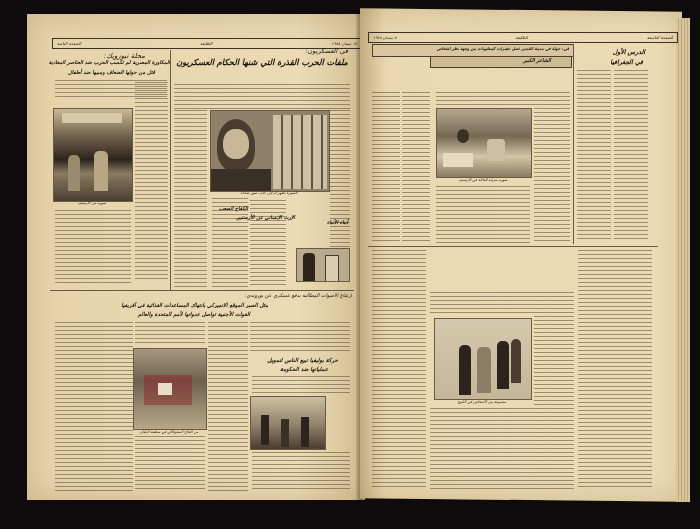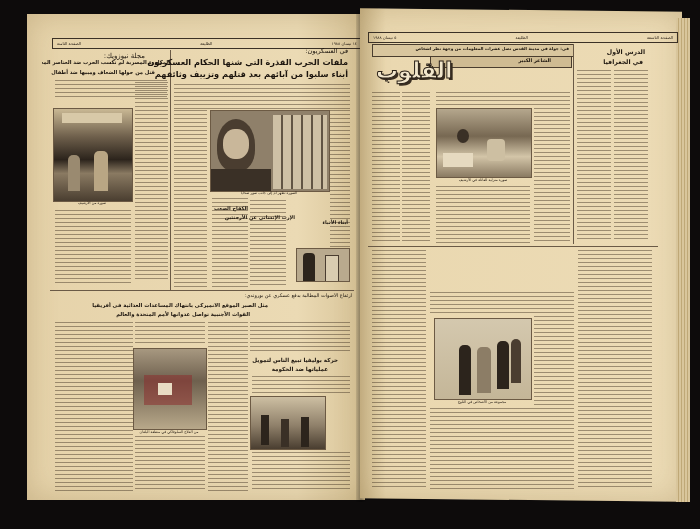--- a/index.html
+++ b/index.html
@@ -1,17 +1,17 @@
 <!DOCTYPE html>
 <html><head>
 <meta charset="utf-8">
 <style>
   html,body{margin:0;padding:0;}
   body{width:700px;height:529px;background:#0d0b0b;position:relative;overflow:hidden;font-family:"DejaVu Sans",sans-serif;}
-  .spread{position:absolute;left:0;top:0;width:700px;height:529px;}
+  .spread{position:absolute;left:0;top:0;width:700px;height:529px;font-style:italic;}
   .page{position:absolute;background:#e8d6ae;box-shadow:inset 0 0 30px rgba(120,90,40,.25);}
   .page-left{left:27px;top:14px;width:338px;height:486px;background:linear-gradient(90deg,#e6d3aa 0%,#ebdab4 80%,#d7c397 100%);}
   .page-right{left:360px;top:10px;width:322px;height:490px;transform:skewY(0.6deg);background:linear-gradient(90deg,#cdb88c 0%,#ead8b0 8%,#ecdbb5 100%);}
   .edge{position:absolute;left:676px;top:18px;width:14px;height:484px;background:repeating-linear-gradient(90deg,#d9c69c 0 2px,#bfa877 2px 3px);}
   .gutter{position:absolute;left:356px;top:10px;width:10px;height:492px;background:linear-gradient(90deg,rgba(0,0,0,.1),rgba(0,0,0,.35),rgba(0,0,0,.05));}
   .rule-bar{position:absolute;height:9px;border:1px solid #3b3126;display:flex;justify-content:space-between;align-items:center;padding:0 4px;font-size:4px;color:#2a2118;}
   .rule-bar span{font-size:4px;}
   .hl{position:absolute;direction:rtl;text-align:right;color:#1c150e;font-weight:bold;line-height:1.15;white-space:nowrap;}
   .text-col{position:absolute;background:repeating-linear-gradient(180deg,rgba(60,45,30,.45) 0 1px,transparent 1px 4px);}
   .photo{position:absolute;border:1px solid #6c5a44;overflow:hidden;}
@@ -43,21 +43,20 @@
     <div style="position:absolute;left:40px;top:42px;width:14px;height:40px;background:#b9a684;border-radius:5px 5px 0 0;"></div>
     <div style="position:absolute;left:14px;top:46px;width:12px;height:36px;background:#9a8a70;border-radius:5px 5px 0 0;"></div>
   </div>
   <div class="caption" style="left:53px;top:201px;width:78px;">صورة من الأرشيف</div>
   <div class="text-col" style="left:135px;top:82px;width:33px;height:200px;"></div>
   <div class="text-col" style="left:55px;top:210px;width:76px;height:75px;"></div>
   <div class="vline" style="left:170px;top:50px;height:240px;"></div>
 
   <div class="hl" style="right:352px;top:48px;font-size:6.5px;font-weight:normal;">في العسكريون:</div>
   <div class="hl" style="right:352px;top:58px;font-size:8.2px;">ملفات الحرب القذرة التي شنها الحكام العسكريون</div>
-  <div class="hl" style="right:352px;top:70px;font-size:8.2px;">أبناء سلبوا من آبائهم بعد قتلهم وتزييف وثائقهم</div>
   <div class="text-col" style="left:174px;top:84px;width:176px;height:26px;"></div>
   <div class="photo" style="left:210px;top:110px;width:118px;height:80px;background:#8f806a;">
     <div style="position:absolute;left:6px;top:8px;width:38px;height:52px;border-radius:50% 50% 40% 40%;background:#4a3d30;"></div>
     <div style="position:absolute;left:12px;top:18px;width:26px;height:30px;border-radius:45%;background:#c9b79a;"></div>
     <div style="position:absolute;left:0;top:58px;width:60px;height:22px;background:#3a3026;"></div>
     <div style="position:absolute;left:62px;top:4px;width:54px;height:74px;background:repeating-linear-gradient(90deg,#d9ccb0 0 8px,#5a4d3e 8px 10px),#b7a88c;opacity:.85;"></div>
   </div>
   <div class="caption" style="left:210px;top:191px;width:118px;">الصورة تظهر أم إلى جانب صور ضحايا</div>
   <div class="text-col" style="left:174px;top:110px;width:33px;height:180px;"></div>
   <div class="text-col" style="left:212px;top:198px;width:36px;height:90px;"></div>
@@ -107,21 +106,20 @@
     <span>الطليعة</span>
     <span>الصفحة التاسعة</span>
   </div>
 
   <div class="boxed" style="left:372px;top:44px;width:200px;height:11px;background:#d9c69e;">
     <div class="hl" style="right:4px;top:2px;font-size:4.2px;width:190px;overflow:hidden;">في: جولة في مدينة القدس تصل عشرات المعلومات من وجهة نظر أشخاص</div>
   </div>
   <div class="boxed" style="left:430px;top:56px;width:140px;height:10px;background:#cfbb92;">
     <div class="hl" style="right:20px;top:1px;font-size:5px;">الشاعر الكبير</div>
   </div>
-  <div class="big-mast" style="left:376px;top:58px;font-size:22px;">القلوب</div>
 
   <div class="text-col" style="left:372px;top:92px;width:28px;height:150px;"></div>
   <div class="text-col" style="left:402px;top:92px;width:28px;height:150px;"></div>
   <div class="text-col" style="left:436px;top:92px;width:134px;height:14px;"></div>
   <div class="photo" style="left:436px;top:108px;width:94px;height:68px;background:linear-gradient(180deg,#b5a78d 0%,#776852 40%,#d3c5a8 70%,#8a7a62 100%);">
     <div style="position:absolute;left:20px;top:20px;width:12px;height:14px;border-radius:50%;background:#3a3026;"></div>
     <div style="position:absolute;left:50px;top:30px;width:18px;height:22px;background:#cdbfa2;border-radius:4px;"></div>
     <div style="position:absolute;left:6px;top:44px;width:30px;height:14px;background:#e6dac0;"></div>
   </div>
   <div class="caption" style="left:436px;top:178px;width:94px;">صورة منزلية للعائلة في الأرشيف</div>

